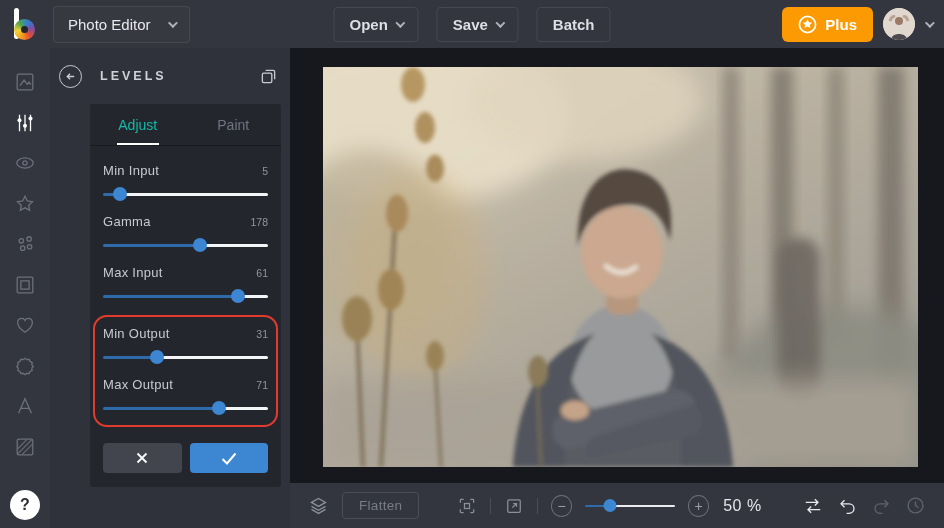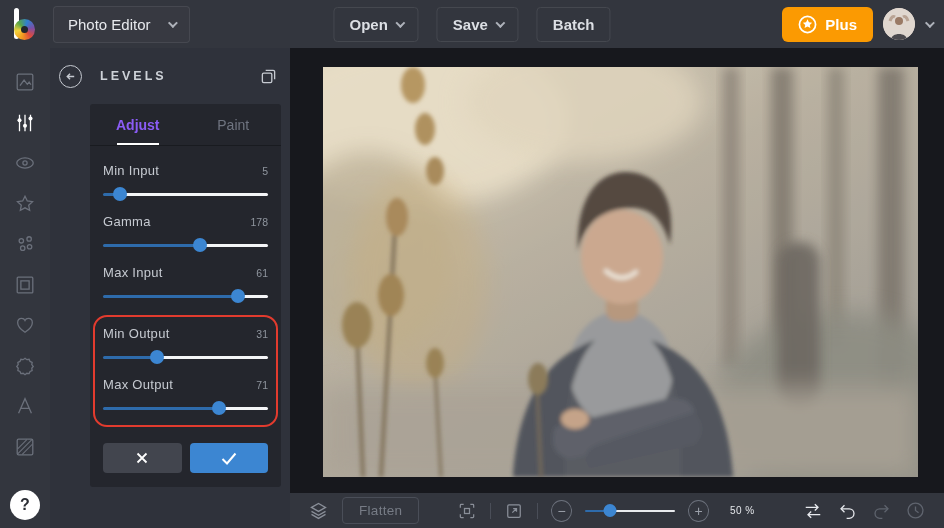--- a/index.html
+++ b/index.html
@@ -38,21 +38,21 @@
   
   .panel { width:240px; background:#2f323b; position:relative; }
   .panel-header { height:56px; display:flex; align-items:center; }
   .back-btn { width:23px; height:23px; border:1.5px solid #c6cad1; border-radius:50%; margin-left:9px;
     display:flex; align-items:center; justify-content:center; cursor:pointer; flex:0 0 auto; }
   .panel-title { margin-left:18px; font-size:12.5px; letter-spacing:3px; color:#ced2d8; font-weight:bold; }
   .copy-btn { margin-left:auto; margin-right:13px; cursor:pointer; display:flex; }
   .card { margin:0 9px 0 40px; background:#24262d; border-radius:3px; padding-bottom:14px; }
   .tabs { display:flex; height:42px; border-bottom:1px solid #191b20; }
   .tab { flex:1; display:flex; align-items:center; justify-content:center; font-size:14px; color:#6f7480; cursor:pointer; position:relative; }
-  .tab.active { color:#8b5cf6; font-weight:bold; }
+  .tab.active { color:#14b8a6; font-weight:normal; }
   .tab.active::after { content:""; position:absolute; bottom:0; left:50%; transform:translateX(-50%); width:42px; height:2px; background:#fff; }
   .card-body { padding:8px 13px 0; }
   .srow { padding:9px 0 4px; }
   .srow-head { display:flex; align-items:baseline; justify-content:space-between; }
   .slabel { font-size:13px; color:#c6cad1; letter-spacing:.3px; }
   .svalue { font-size:10.5px; color:#8f959e; }
   .track { position:relative; height:14px; margin-top:9px; cursor:pointer; }
   .track::before { content:""; position:absolute; top:6px; left:0; right:0; height:2.5px; border-radius:2px;
     background:linear-gradient(to right, #2e6bab var(--pos,50%), #f4f5f7 var(--pos,50%)); }
   .thumb { position:absolute; top:0; left:var(--pos,50%); width:14px; height:14px; border-radius:50%;
@@ -62,35 +62,35 @@
   .panel-btn { flex:1; height:30px; border:none; border-radius:4px; display:flex; align-items:center; justify-content:center; cursor:pointer; }
   .btn-cancel { background:#42454e; }
   .btn-apply { background:#3c86d2; }
 
   
   .stage { flex:1; display:flex; flex-direction:column; min-width:0; }
   .canvas { flex:1; background:#17181d; position:relative; }
   .photo { position:absolute; left:33px; top:19px; right:26px; bottom:16px; }
   .photo svg { width:100%; height:100%; display:block; }
 
-  .footer { height:35px; background:#33363e; display:flex; align-items:center; padding:0 18px; gap:13px; }
+  .footer { height:45px; background:#33363e; display:flex; align-items:center; padding:0 18px; gap:13px; }
   .f-icon { display:flex; align-items:center; justify-content:center; cursor:pointer; }
   .f-icon svg { stroke:#8a8f99; fill:none; stroke-width:1.5; }
   .f-icon.bright svg { stroke:#e8eaee; }
   .f-icon.dim svg { stroke:#5f646e; }
   .flatten-btn { border:1px solid #4a4e58; background:transparent; color:#777c86; font-size:13.5px;
     padding:5px 16px; border-radius:4px; letter-spacing:.3px; cursor:pointer; }
   .vsep { width:1px; height:16px; background:#4a4e58; }
   .circle-btn { width:22px; height:22px; border-radius:50%; border:1px solid #6b707b; color:#9ba0aa;
     display:flex; align-items:center; justify-content:center; font-size:14px; cursor:pointer; background:transparent; }
   .zoom-track { position:relative; width:92px; height:14px; cursor:pointer; }
   .zoom-track::before { content:""; position:absolute; top:6px; left:0; right:0; height:2px; border-radius:2px;
     background:linear-gradient(to right, #2e6bab var(--pos,28%), #e9ebee var(--pos,28%)); }
   .zoom-track .thumb { width:13px; height:13px; }
-  .zoom-pct { font-size:10px; color:#e4e6ea; letter-spacing:.5px; min-width:40px; text-align:center; }
+  .zoom-pct { font-size:16px; color:#e4e6ea; letter-spacing:.5px; min-width:40px; text-align:center; }
 </style>
 </head>
 <body>
 
 <header class="topbar">
   <div class="logo">
     <div class="stem"></div>
     <div class="bowl"></div>
   </div>
   <div class="menu-btn">

